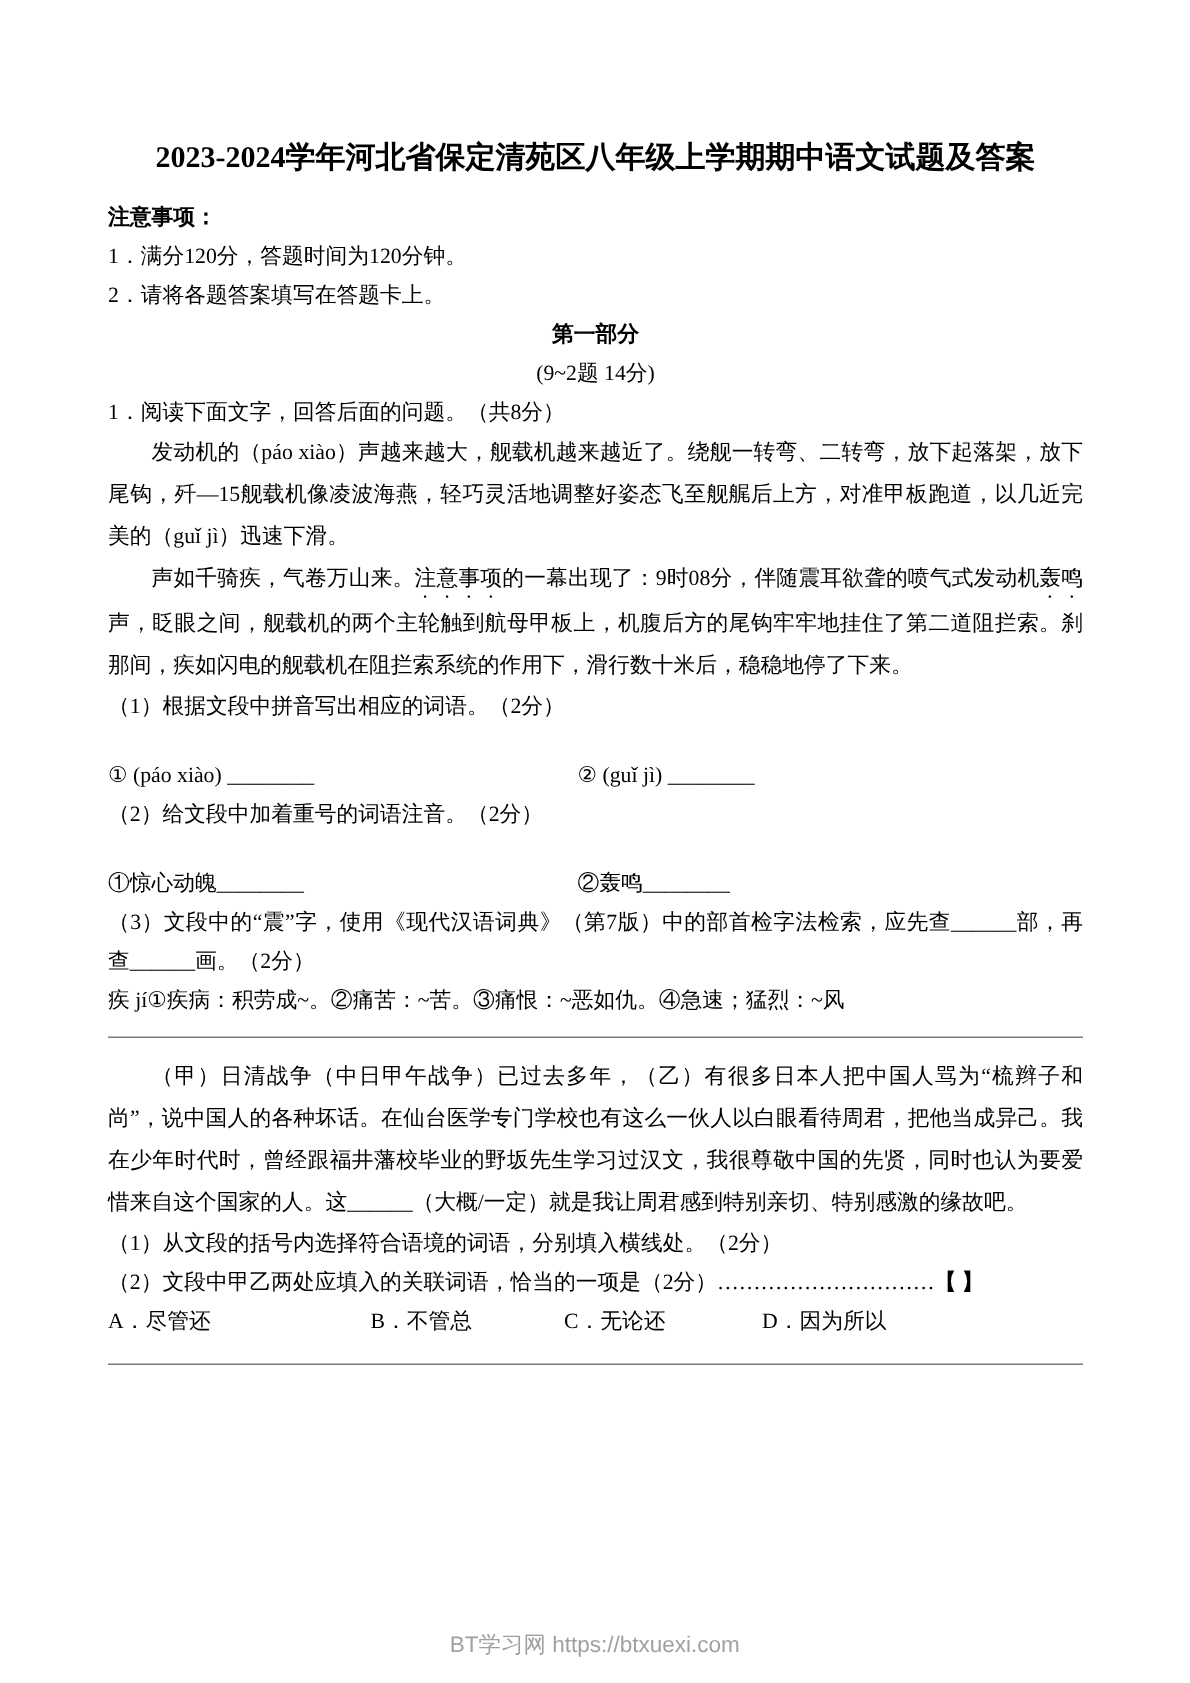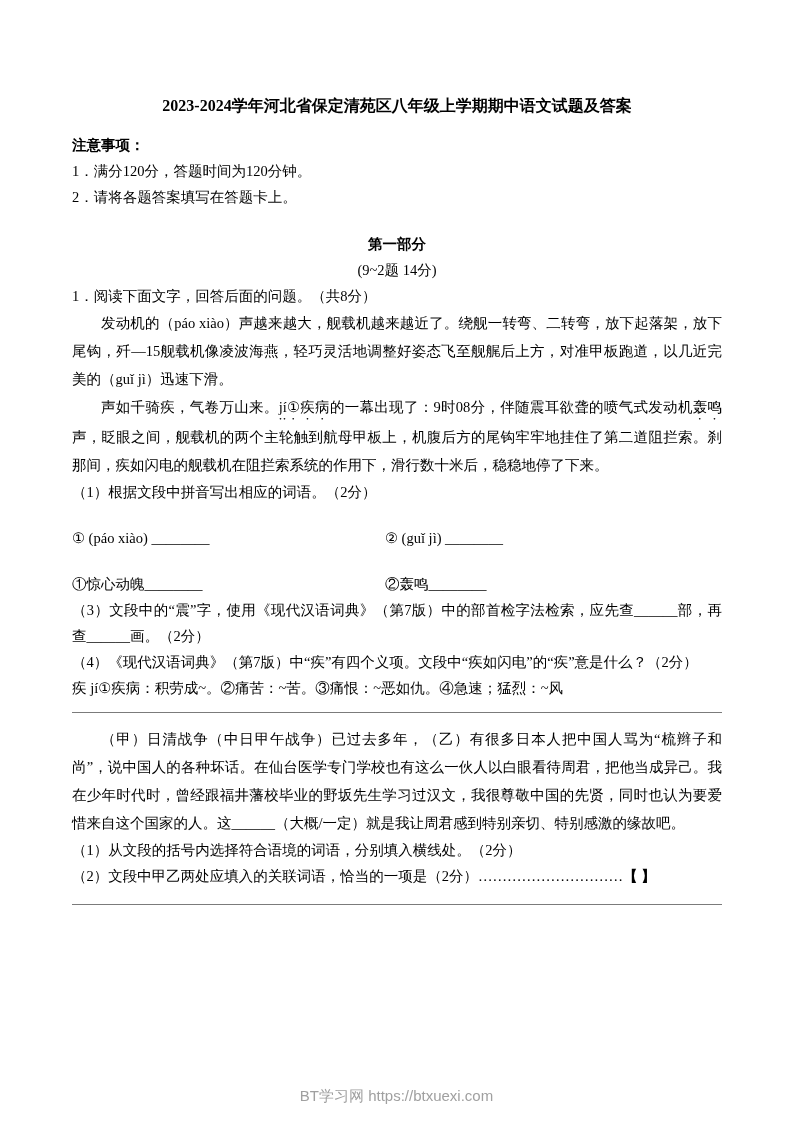--- a/index.html
+++ b/index.html
@@ -7,21 +7,21 @@
     position:relative;
     width:793px;height:1122px;
     background:#ffffff;
     color:#000;
     font-family:"Liberation Serif","DejaVu Serif",serif;
     font-size:14.5px;
     overflow:hidden;
   }
   .content{padding:92px 71px 0 72px;}
   h1.title{
-    font-size:16px;line-height:27px;font-weight:bold;
+    font-size:20px;line-height:27px;font-weight:bold;
     text-align:center;margin:0 0 13px 0;
   }
   p{margin:0;line-height:26px;text-align:justify;}
   .bold{font-weight:bold;font-family:Liberation Serif, serif;}
   .center{text-align:center;}
   .passage{line-height:28px;text-indent:2em;}
   .qline{line-height:26px;}
   .row2{text-align:left;margin-top:20px;}
   .row2 .c1{display:inline-block;width:313px;}
   .emph{
@@ -42,61 +42,62 @@
   .options .opt{display:inline-block;}
   .options .opt:nth-child(1){width:175px;}
   .options .opt:nth-child(2){width:129px;}
   .options .opt:nth-child(3){width:132px;}
   .bracket{font-weight:bold;}
   .footer{
     position:absolute;left:0;bottom:16px;width:100%;
     text-align:center;color:#a0a0a0;font-size:15px;
     font-family:"Liberation Sans","DejaVu Sans",sans-serif;
   }
-  .mt4{margin-top:21px;}
+  .mt4{margin-top:0;}
 </style>
 </head>
 <body>
 
 <div class="page">
   <div class="content">
 
     <h1 class="title">2023-2024学年河北省保定清苑区八年级上学期期中语文试题及答案</h1>
 
     <p class="bold">注意事项：</p>
     <p>1．满分120分，答题时间为120分钟。</p>
     <p>2．请将各题答案填写在答题卡上。</p>
 
     <p class="center bold mt4">第一部分</p>
     <p class="center">(9~2题 14分)</p>
 
     <p class="qline">1．阅读下面文字，回答后面的问题。（共8分）</p>
 
     <p class="passage">发动机的（páo xiào）声越来越大，舰载机越来越近了。绕舰一转弯、二转弯，放下起落架，放下尾钩，歼—15舰载机像凌波海燕，轻巧灵活地调整好姿态飞至舰艉后上方，对准甲板跑道，以几近完美的（guǐ jì）迅速下滑。</p>
 
-    <p class="passage"><span>声如千骑疾，气卷万山来。</span><span class="emph">jí①疾病</span><span>的一幕出现了：9时08分，伴随震耳欲聋的喷气式发动机</span><span class="emph">轰鸣</span><span>声，眨眼之间，舰载机的两个主轮触到航母甲板上，机腹后方的尾钩牢牢地挂住了第二道阻拦索。刹那间，疾如闪电的舰载机在阻拦索系统的作用下，滑行数十米后，稳稳地停了下来。</span></p>
+    <p class="passage"><span>声如千骑疾，气卷万山来。</span><span class="emph">注意事项</span><span>的一幕出现了：9时08分，伴随震耳欲聋的喷气式发动机</span><span class="emph">轰鸣</span><span>声，眨眼之间，舰载机的两个主轮触到航母甲板上，机腹后方的尾钩牢牢地挂住了第二道阻拦索。刹那间，疾如闪电的舰载机在阻拦索系统的作用下，滑行数十米后，稳稳地停了下来。</span></p>
 
     <p class="qline">（1）根据文段中拼音写出相应的词语。（2分）</p>
     <p class="qline row2"><span class="c1">① (páo xiào) ________</span><span>② (guǐ jì) ________</span></p>
 
+    <p class="qline">（2）给文段中加着重号的词语注音。（2分）</p>
     <p class="qline row2"><span class="c1">①惊心动魄________</span><span>②轰鸣________</span></p>
 
     <p class="qline">（3）文段中的“震”字，使用《现代汉语词典》（第7版）中的部首检字法检索，应先查______部，再查______画。（2分）</p>
-    <p class="qline">（4）《现代汉语词典》（第7版）中“疾”有四个义项。文段中“疾如闪电”的“疾”意是什么？（2分）</p>
     <p class="qline">疾 jí①疾病：积劳成~。②痛苦：~苦。③痛恨：~恶如仇。④急速；猛烈：~风</p>
 
     <hr class="divider">
 
 
     <p class="passage">（甲）日清战争（中日甲午战争）已过去多年，（乙）有很多日本人把中国人骂为“梳辫子和尚”，说中国人的各种坏话。在仙台医学专门学校也有这么一伙人以白眼看待周君，把他当成异己。我在少年时代时，曾经跟福井藩校毕业的野坂先生学习过汉文，我很尊敬中国的先贤，同时也认为要爱惜来自这个国家的人。这______（大概/一定）就是我让周君感到特别亲切、特别感激的缘故吧。</p>
 
 
     <p class="qline">（1）从文段的括号内选择符合语境的词语，分别填入横线处。（2分）</p>
     <p class="qline"><span>（2）文段中甲乙两处应填入的关联词语，恰当的一项是（2分）…………………………</span><span class="bracket">【 】</span></p>
 
+    <p class="options"><span class="opt">A．尽管还</span><span class="opt">B．不管总</span><span class="opt">C．无论还</span><span class="opt">D．因为所以</span></p>
 
 
     <hr class="divider second">
 
   </div>
 
   <div class="footer">BT学习网 https://btxuexi.com</div>
 </div>
 
 </body></html>

